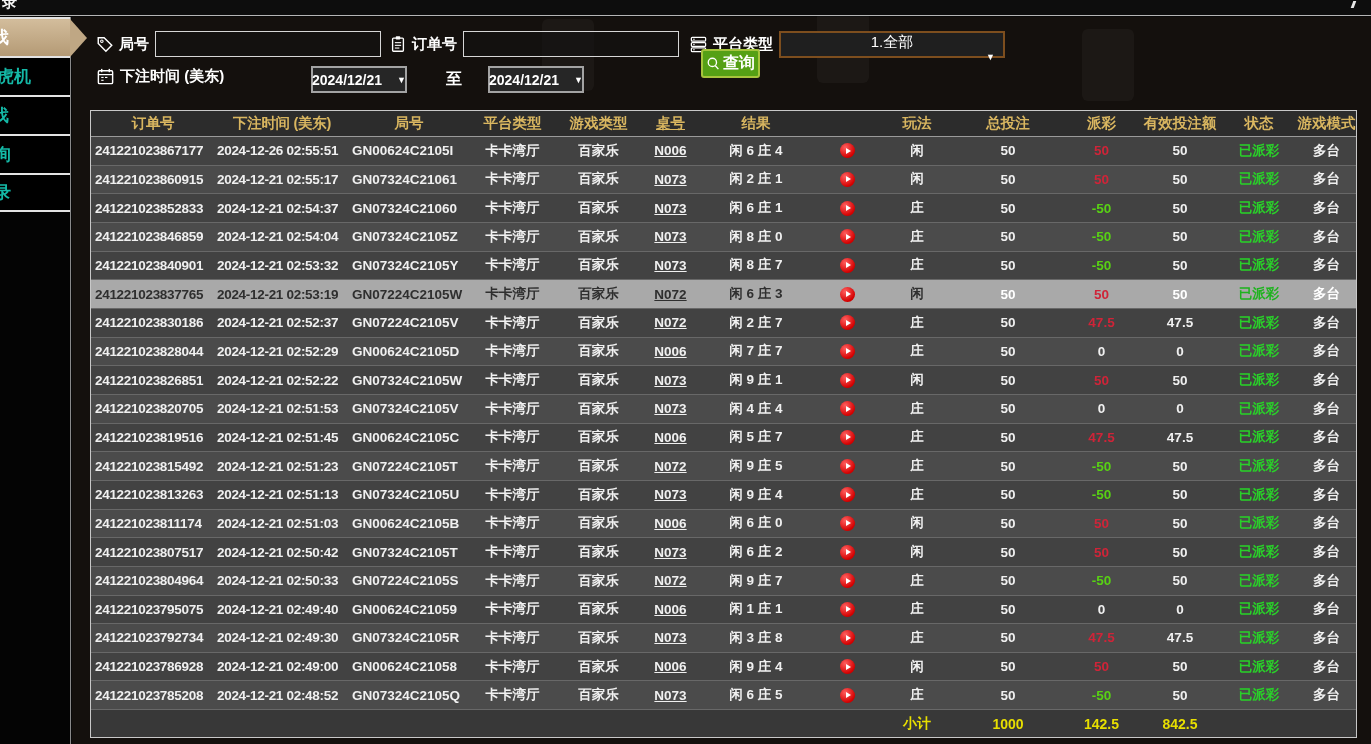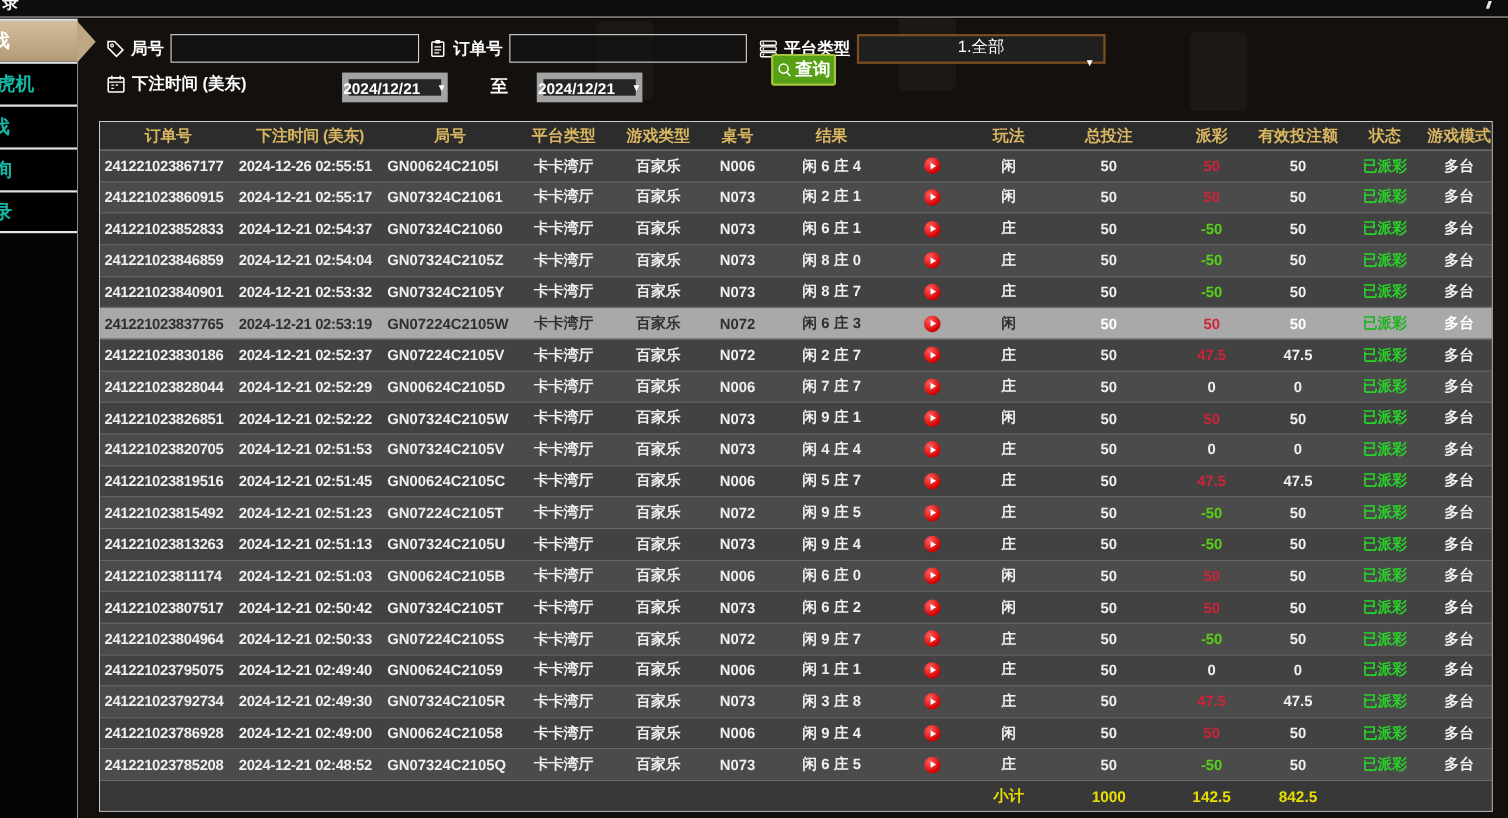--- a/index.html
+++ b/index.html
@@ -35,21 +35,21 @@
 
   
   .f-label { display:inline-flex; align-items:center; gap:5px; color:#fff; font-size:15px; font-weight:bold; white-space:nowrap; }
   .f-label svg { display:block; }
   .grp { position:absolute; display:flex; align-items:center; }
   .txt-input { background:rgba(18,18,18,0.55); border:1px solid #d6d6d6; height:26px; color:#fff;
                font-size:14px; padding:0 6px; outline:none; font-family:inherit; }
   .sel { background:#1f1f1f; border:2px solid #7d4e1e; height:27px; display:flex; align-items:center;
          color:#fff; font-size:15px; cursor:pointer; }
   .sel .arrow { font-size:9px; color:#fff; margin-left:auto; }
-  .datebox { background:#262626; border:6px solid #a3a3a3; height:27px; width:96px; display:flex;
+  .datebox { background:#262626; border:2px solid #a3a3a3; height:27px; width:96px; display:flex;
              align-items:center; justify-content:center; gap:15px; color:#fff; font-size:14px; font-weight:bold; cursor:pointer; }
   .datebox .arrow { font-size:9px; }
   .to-label { color:#fff; font-size:16px; font-weight:bold; }
   .search-btn { position:absolute; left:629px; top:32px; width:59px; height:29px; background:#55a015;
                 border:2px solid #a6c43c; border-radius:3px; color:#fff; font-size:16px; font-weight:bold;
                 display:flex; align-items:center; justify-content:center; gap:2px; cursor:pointer; font-family:inherit; }
 
   
   .table { position:absolute; left:18px; top:93px; width:1267px; height:628px;
            border:1px solid #c8c8c8; display:flex; flex-direction:column; background:#3d3d3d; }
@@ -60,21 +60,21 @@
   .tbody .row + .row { border-top:1px solid #686868; }
   .row.total-row { flex:0 0 28px; background:#383838; border-top:1px solid #cfcfcf; }
   .c { display:flex; align-items:center; justify-content:center; color:#f0f0f0;
        font-size:13.5px; font-weight:700; white-space:nowrap; overflow:hidden; }
   .c.h { color:#d9b660; font-size:14.5px; }
   .c0 { flex:0 0 124px; justify-content:flex-start; padding-left:4px; letter-spacing:-0.3px; }
   .c1 { flex:0 0 134px; justify-content:flex-start; padding-left:2px; letter-spacing:-0.3px; }
   .c2 { flex:0 0 120px; justify-content:flex-start; padding-left:3px; }
   .c3 { flex:0 0 87px; }
   .c4 { flex:0 0 85px; }
-  .c5 { flex:0 0 59px; }
+  .c5 { flex:0 0 59px;text-decoration:underline; }
   .c6 { flex:0 0 112px; }
   .c7 { flex:0 0 70px; }
   .c8 { flex:0 0 70px; }
   .c9 { flex:0 0 112px; }
   .c10 { flex:0 0 75px; }
   .c11 { flex:0 0 82px; }
   .c12 { flex:0 0 76px; }
   .c13 { flex:1; }
   .c0.h, .c1.h, .c2.h { justify-content:center; padding-left:0; }
 

